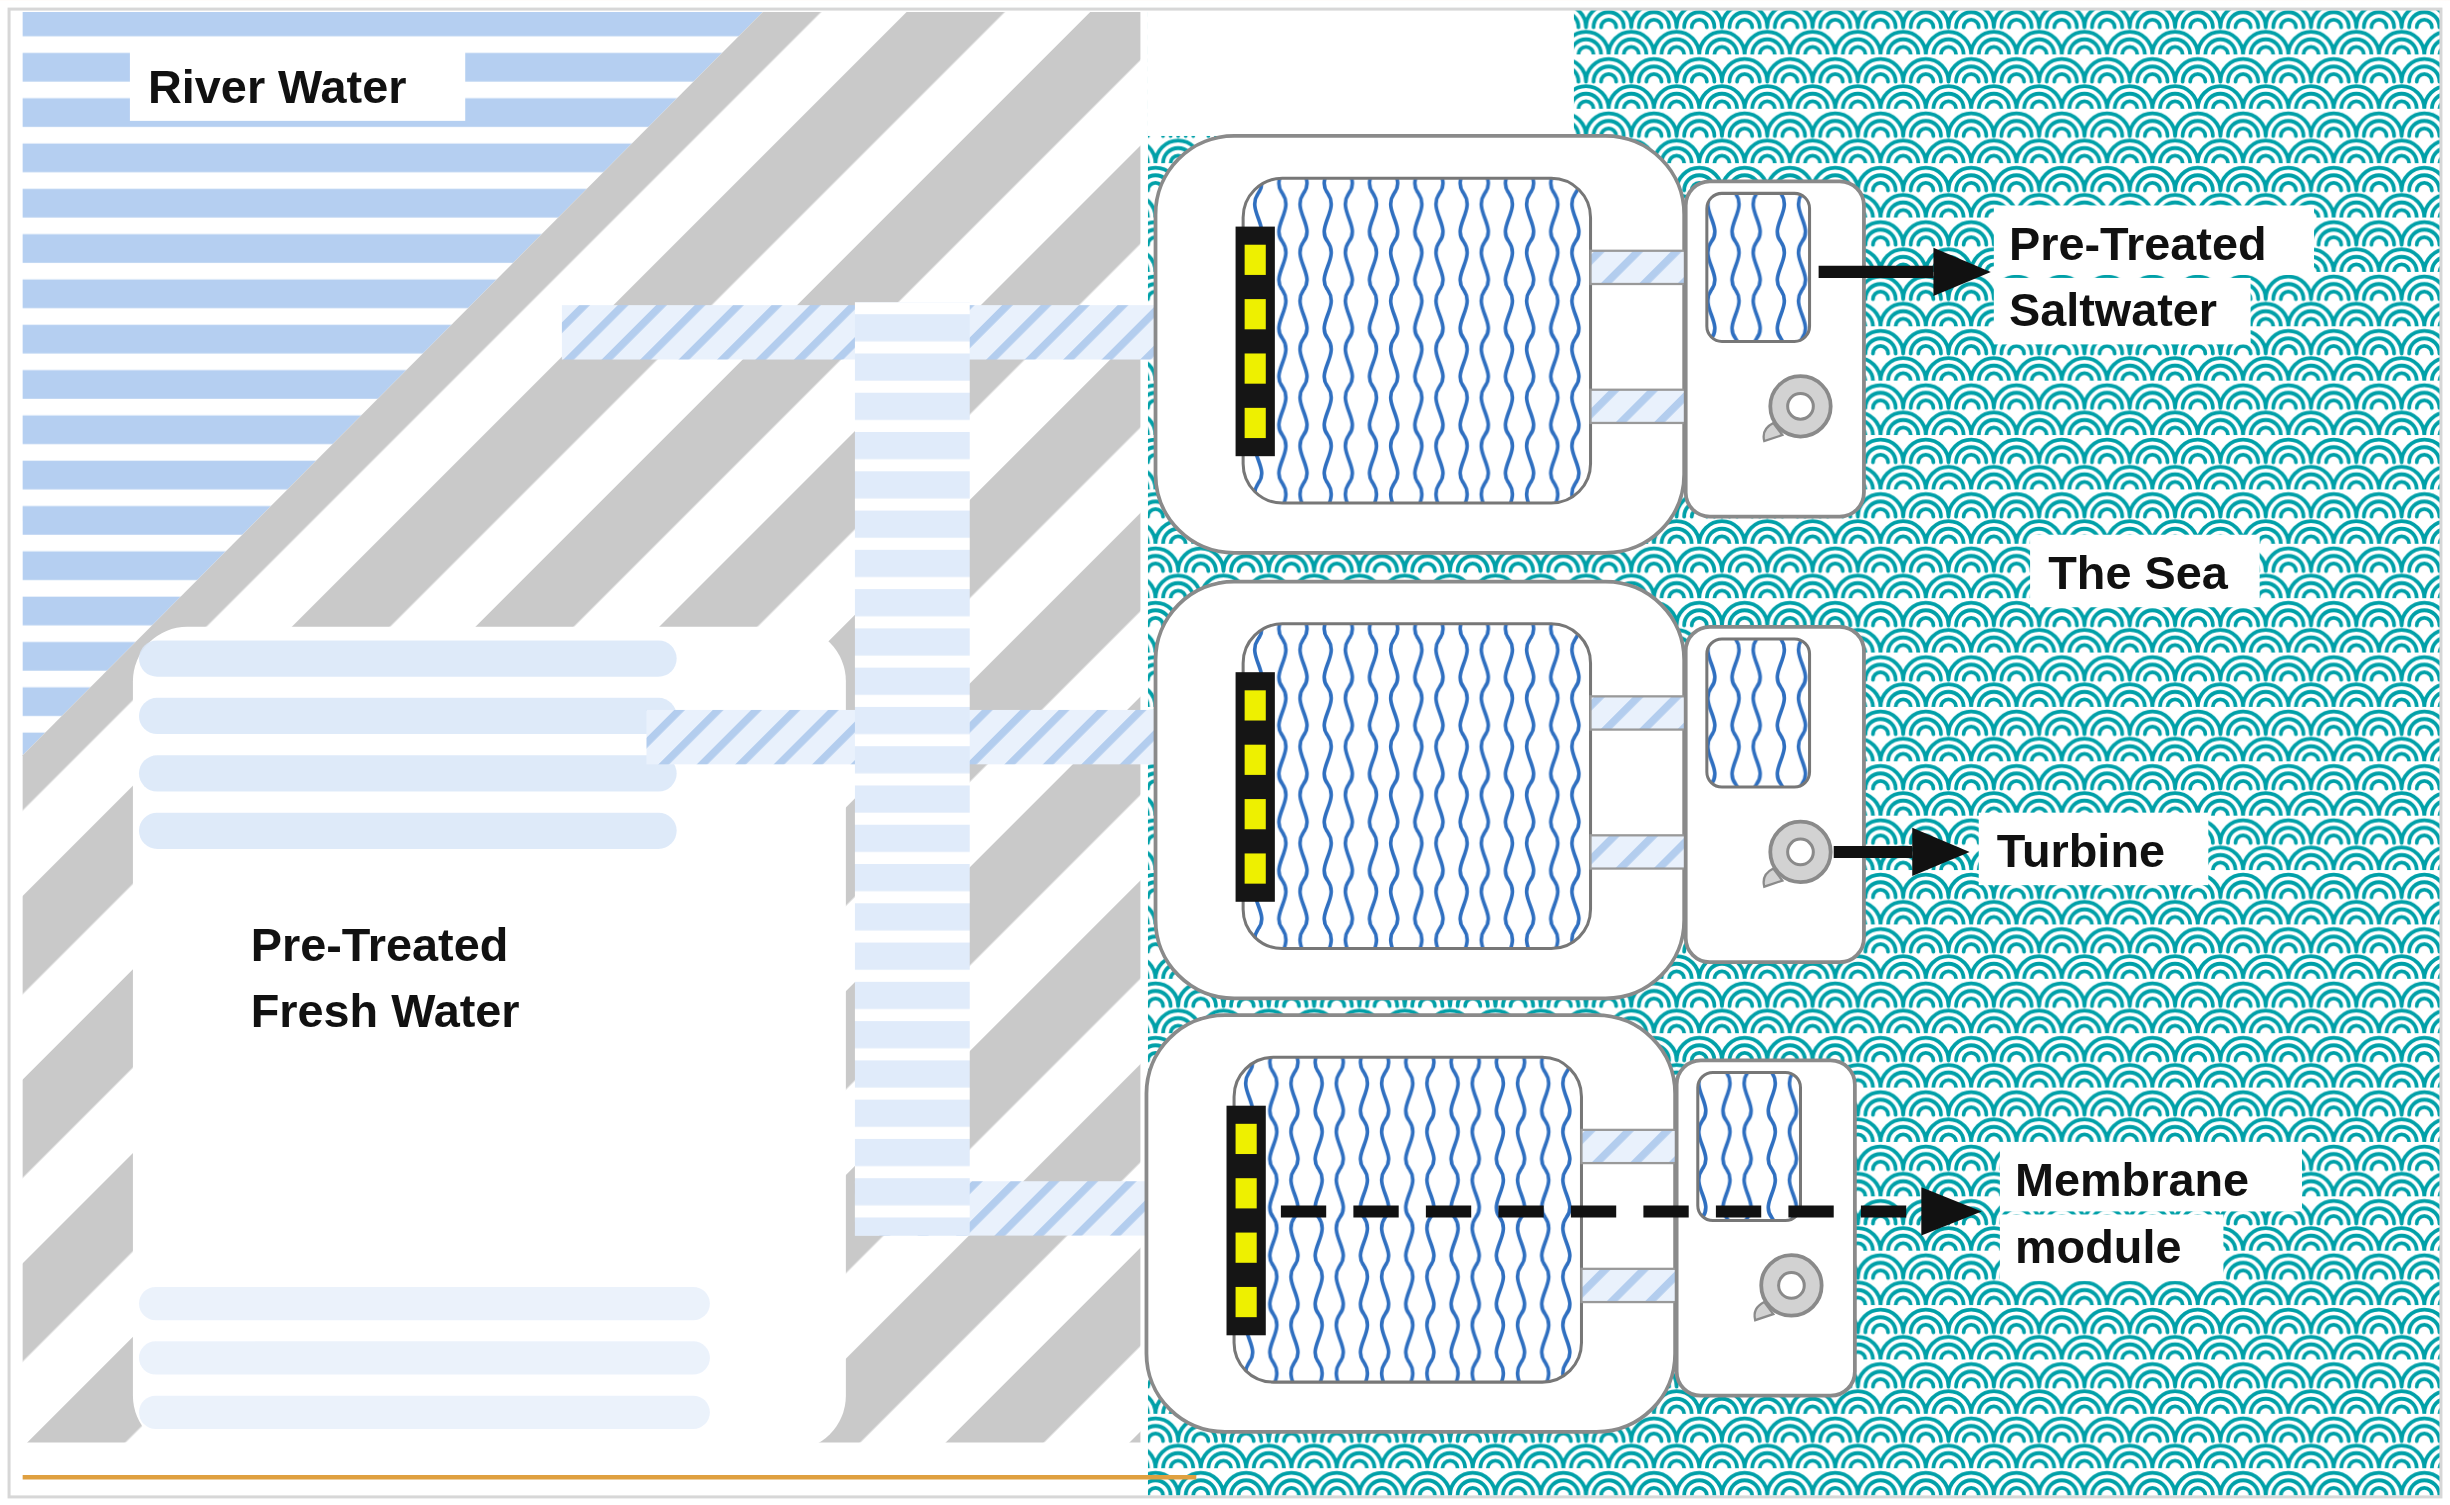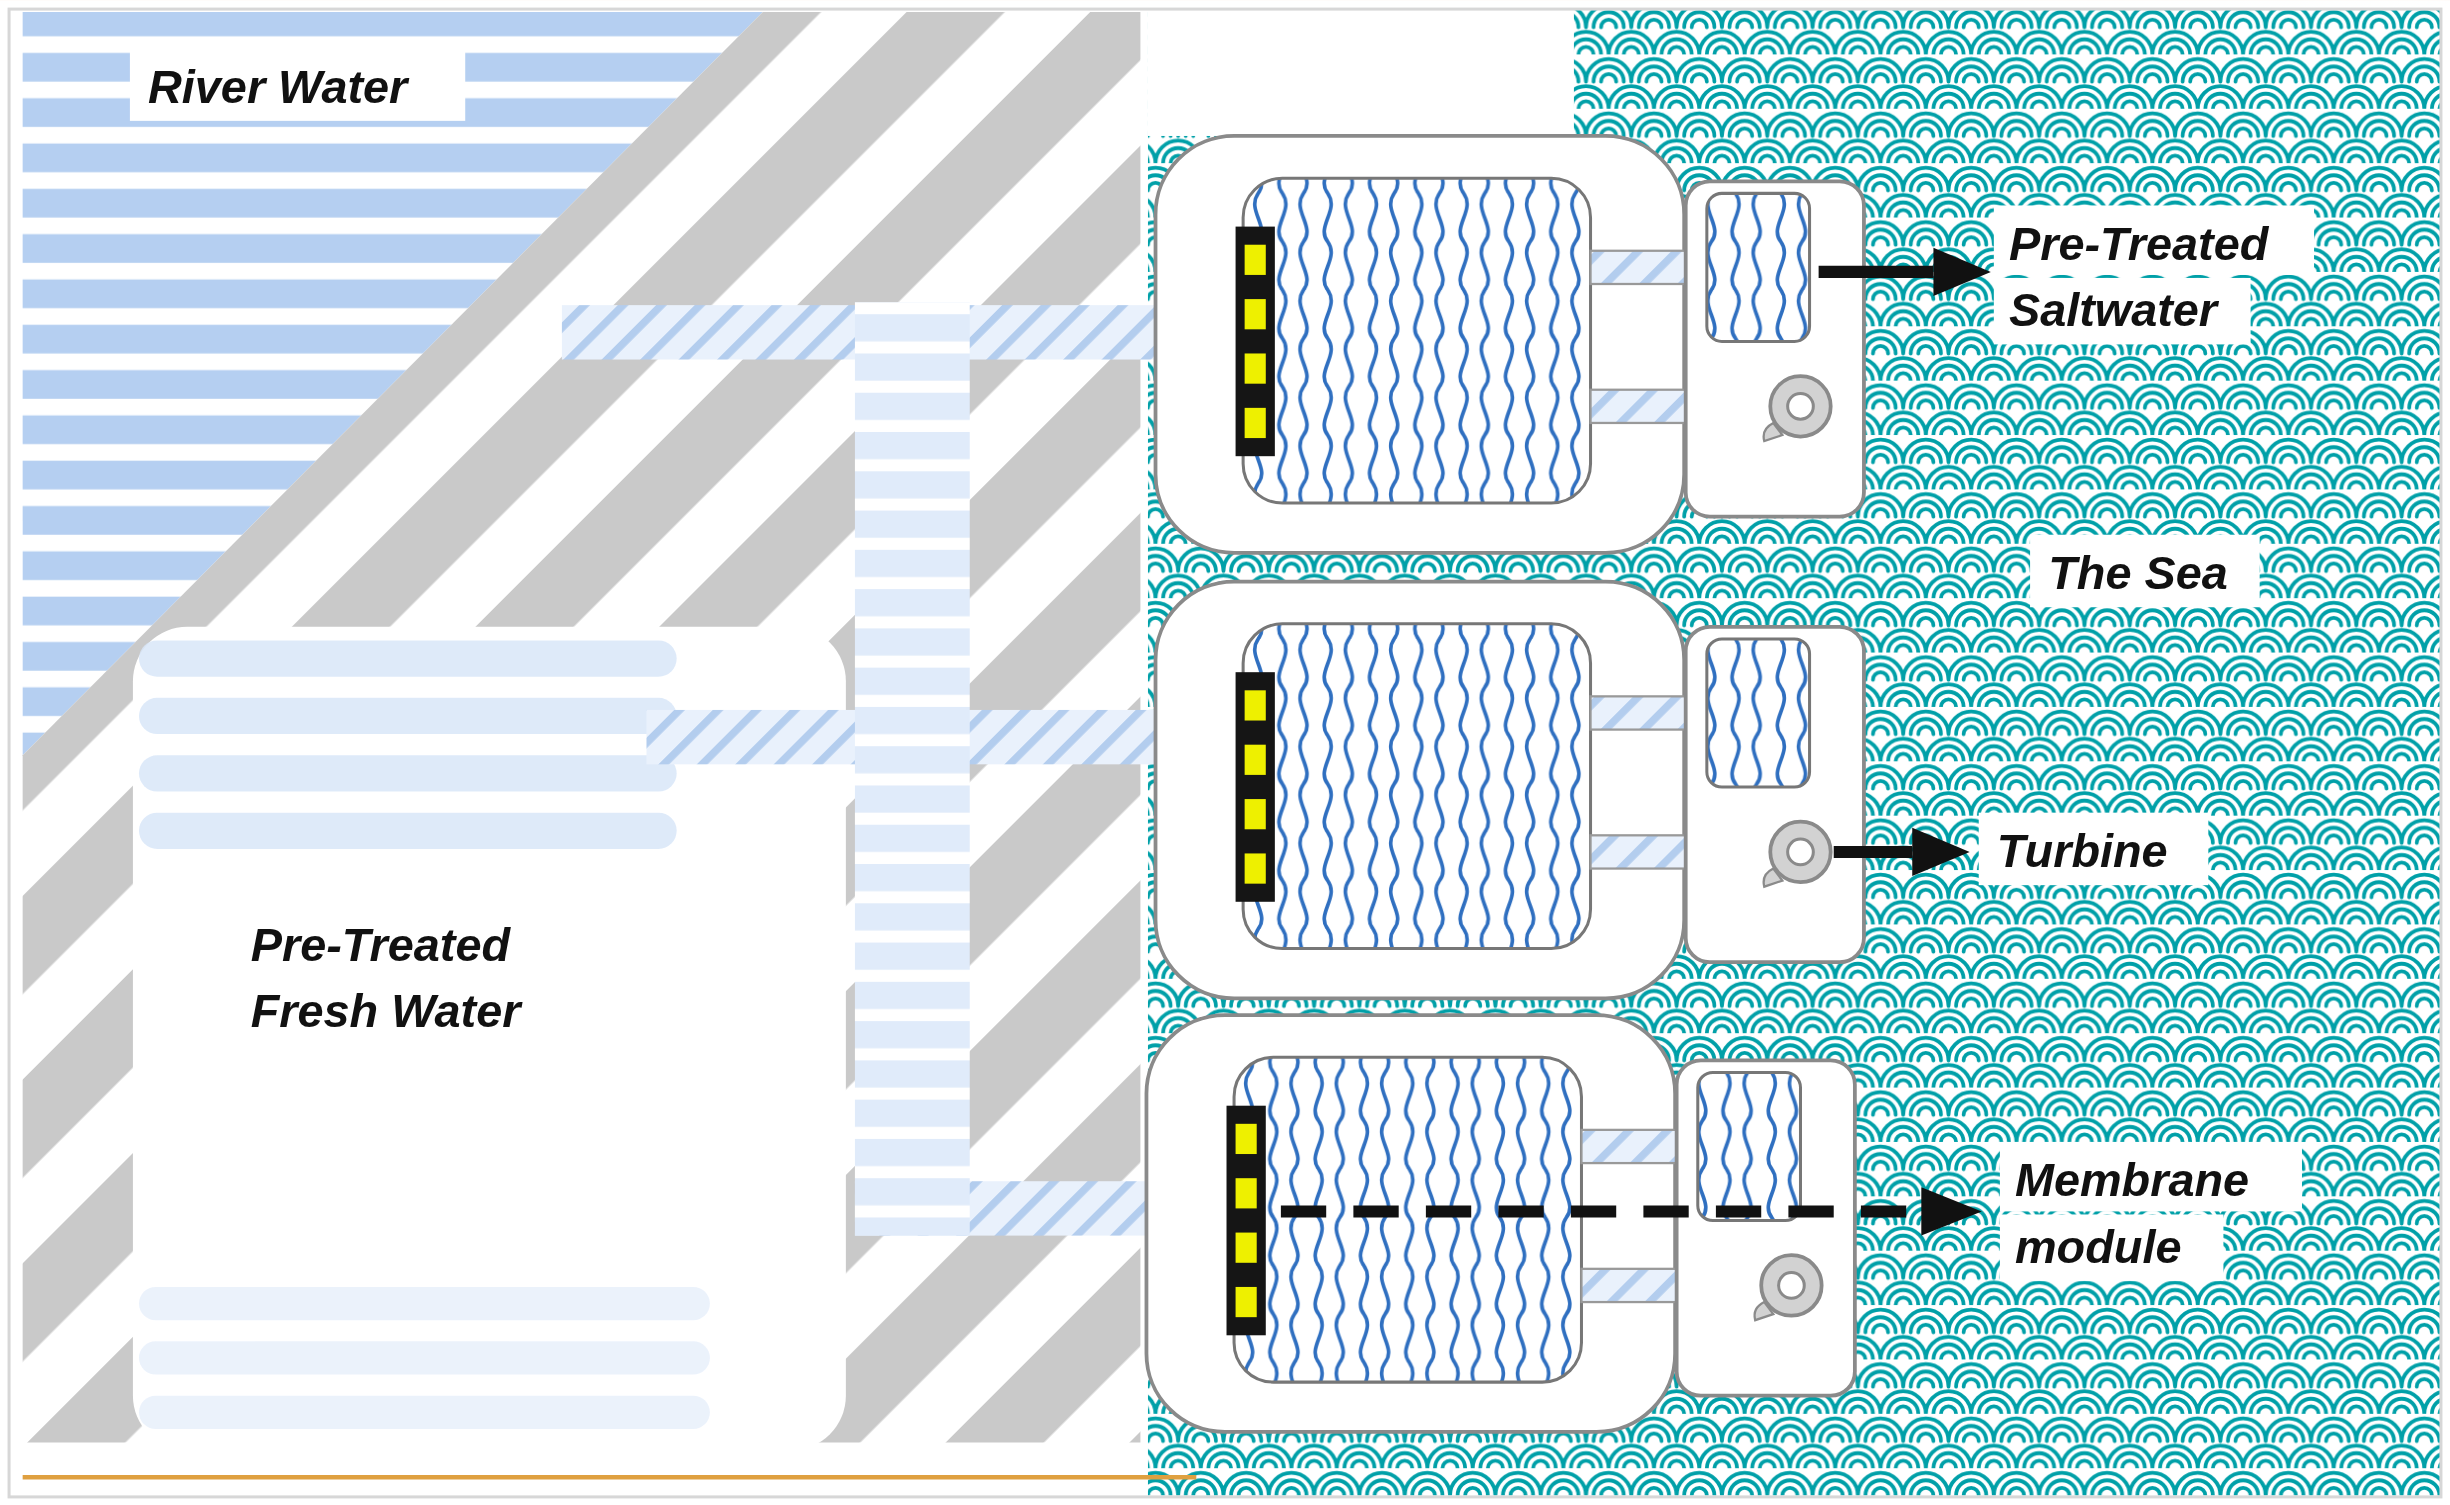--- a/index.html
+++ b/index.html
@@ -1,16 +1,16 @@
 <!DOCTYPE html>
 <html style="font-size:12px"><head>
 <meta charset="utf-8">
 <style>
   html,body{margin:0;padding:0;background:#ffffff;}
-  .stage{width:2450px;height:1506px;position:relative;background:#f97316;font-style:italic;}
+  .stage{width:2450px;height:1506px;position:relative;background:#f97316;}
   svg{display:block;}
   text{font-family:"Liberation Sans","DejaVu Sans",sans-serif;font-weight:bold;fill:#111111;}
 </style>
 </head>
 <body>
 
 <div class="stage">
 <svg width="2450" height="1506" viewBox="0 0 1622 997" xmlns="http://www.w3.org/2000/svg" xmlns:xlink="http://www.w3.org/1999/xlink">
   <defs>
     <pattern id="riverStripes" width="40" height="30" patternUnits="userSpaceOnUse">

